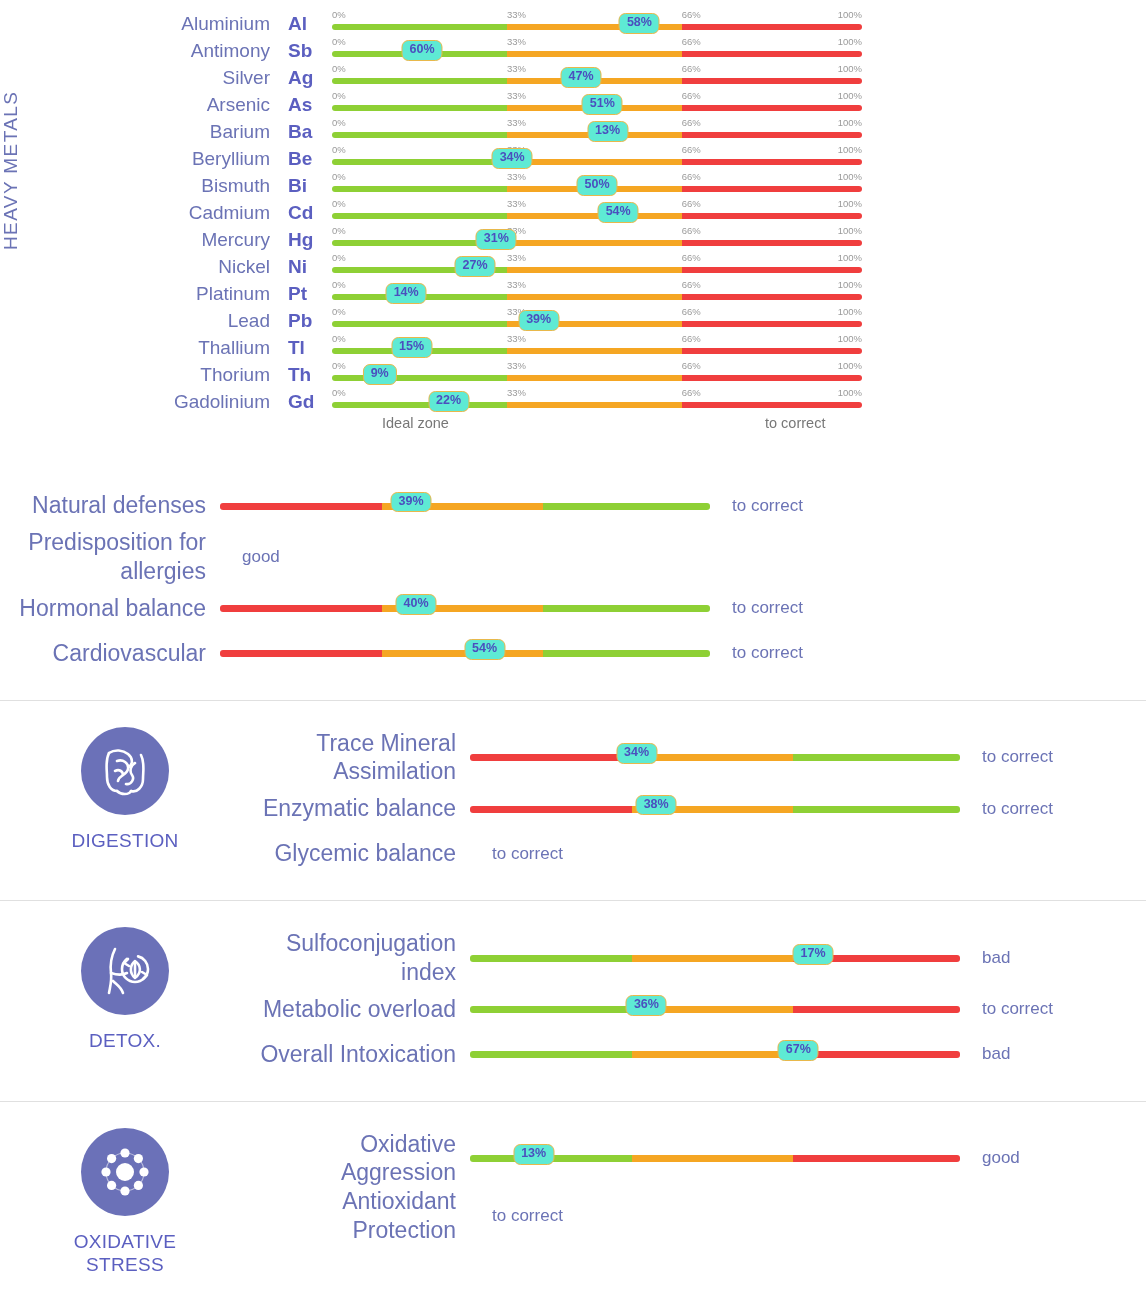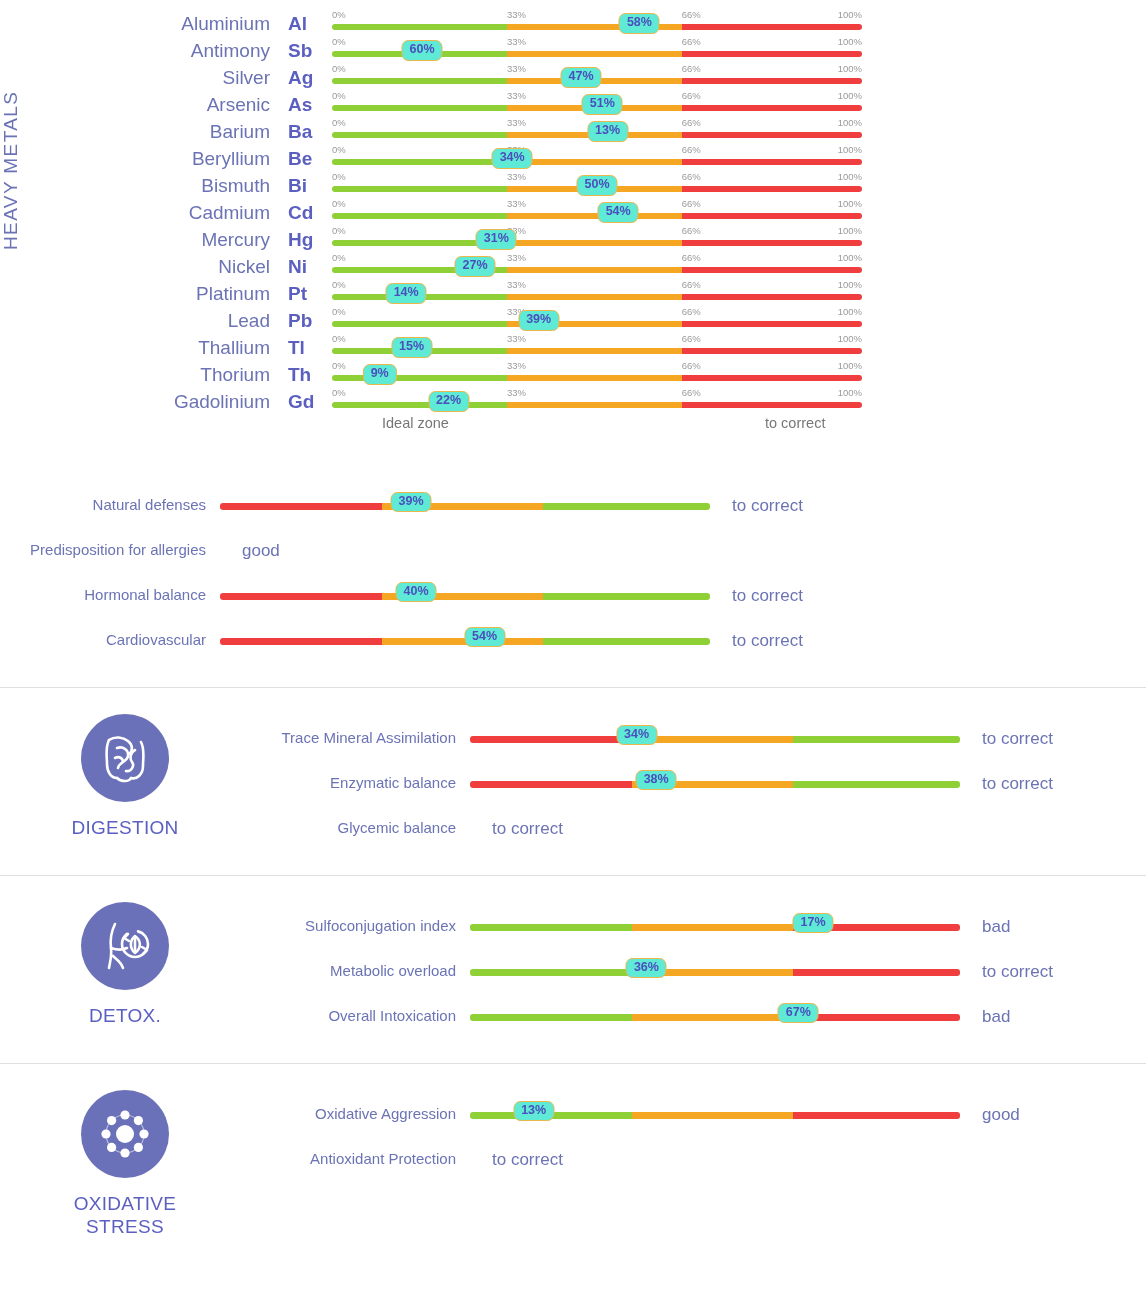--- a/index.html
+++ b/index.html
@@ -162,21 +162,21 @@
   }
   .cat-row {
     display: flex;
     align-items: center;
     min-height: 45px;
   }
   .cat-label {
     width: 220px;
     flex: 0 0 220px;
     text-align: right;
-    font-size: 15px;
+    font-size: 23px;
     color: #6b73b5;
     line-height: 1.25;
     padding-right: 14px;
   }
   .cat-bar-area {
     position: relative;
     width: 490px;
     flex: 0 0 490px;
     height: 30px;
   }

